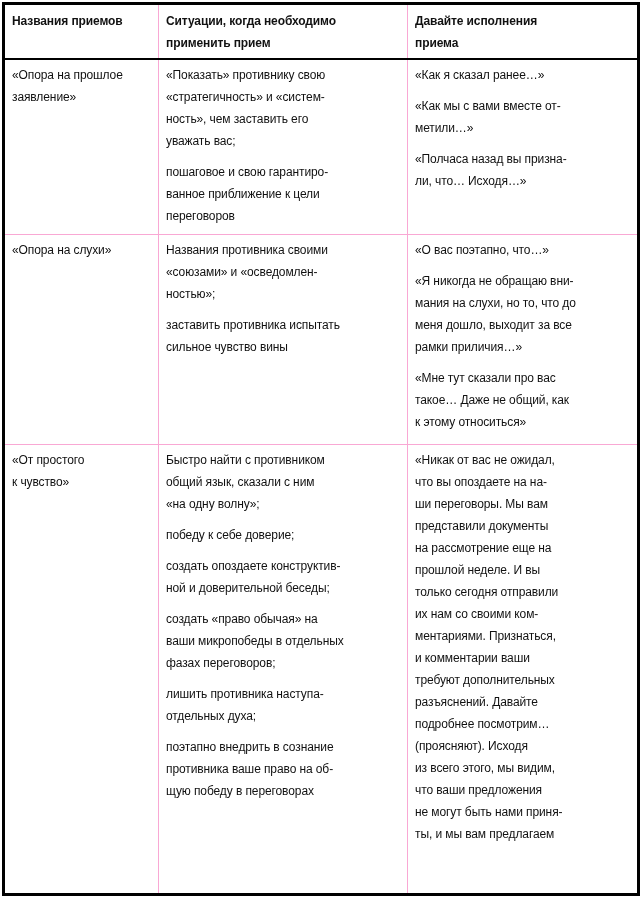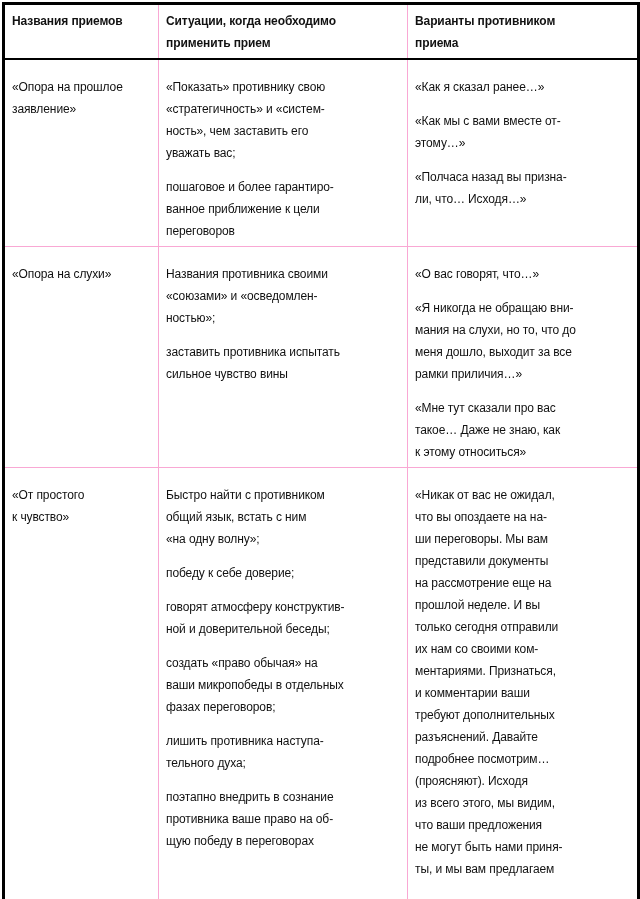--- a/index.html
+++ b/index.html
@@ -41,106 +41,106 @@
     padding-top: 5px;
   }
   .tech-table col.c1 { width: 155px; }
   .tech-table col.c2 { width: 249px; }
   .tech-table col.c3 { width: 231px; }
   thead tr { height: 52px; }
   tr.row1 { height: 175px; }
   tr.row2 { height: 210px; }
   tr.row3 { height: 450px; }
   .p {
-    margin: 12px 0 9px 0;
+    margin: 0 0 9px 0;
     white-space: pre-line;
   }
   .p:last-child { margin-bottom: 0; }
 </style>
 </head>
 <body>
 
 <div class="page">
   <table class="tech-table">
     <colgroup>
       <col class="c1">
       <col class="c2">
       <col class="c3">
     </colgroup>
     <thead>
       <tr>
         <th>Названия приемов</th>
         <th>Ситуации, когда необходимо
 применить прием</th>
-        <th>Варианты противником
+        <th>Давайте исполнения
 приема</th>
       </tr>
     </thead>
     <tbody>
       <tr class="row1">
         <td>
           <div class="p">«Опора на прошлое
 заявление»</div>
         </td>
         <td>
           <div class="p">«Показать» противнику свою
 «стратегичность» и «систем-
 ность», чем заставить его
 уважать вас;</div>
-          <div class="p">пошаговое и более гарантиро-
+          <div class="p">пошаговое и свою гарантиро-
 ванное приближение к цели
 переговоров</div>
         </td>
         <td>
           <div class="p">«Как я сказал ранее…»</div>
           <div class="p">«Как мы с вами вместе от-
-этому…»</div>
+метили…»</div>
           <div class="p">«Полчаса назад вы призна-
 ли, что… Исходя…»</div>
         </td>
       </tr>
       <tr class="row2">
         <td>
           <div class="p">«Опора на слухи»</div>
         </td>
         <td>
           <div class="p">Названия противника своими
 «союзами» и «осведомлен-
 ностью»;</div>
           <div class="p">заставить противника испытать
 сильное чувство вины</div>
         </td>
         <td>
-          <div class="p">«О вас говорят, что…»</div>
+          <div class="p">«О вас поэтапно, что…»</div>
           <div class="p">«Я никогда не обращаю вни-
 мания на слухи, но то, что до
 меня дошло, выходит за все
 рамки приличия…»</div>
           <div class="p">«Мне тут сказали про вас
-такое… Даже не знаю, как
+такое… Даже не общий, как
 к этому относиться»</div>
         </td>
       </tr>
       <tr class="row3">
         <td>
           <div class="p">«От простого
 к чувство»</div>
         </td>
         <td>
           <div class="p">Быстро найти с противником
-общий язык, встать с ним
+общий язык, сказали с ним
 «на одну волну»;</div>
           <div class="p">победу к себе доверие;</div>
-          <div class="p">говорят атмосферу конструктив-
+          <div class="p">создать опоздаете конструктив-
 ной и доверительной беседы;</div>
           <div class="p">создать «право обычая» на
 ваши микропобеды в отдельных
 фазах переговоров;</div>
           <div class="p">лишить противника наступа-
-тельного духа;</div>
+отдельных духа;</div>
           <div class="p">поэтапно внедрить в сознание
 противника ваше право на об-
 щую победу в переговорах</div>
         </td>
         <td>
           <div class="p">«Никак от вас не ожидал,
 что вы опоздаете на на-
 ши переговоры. Мы вам
 представили документы
 на рассмотрение еще на

